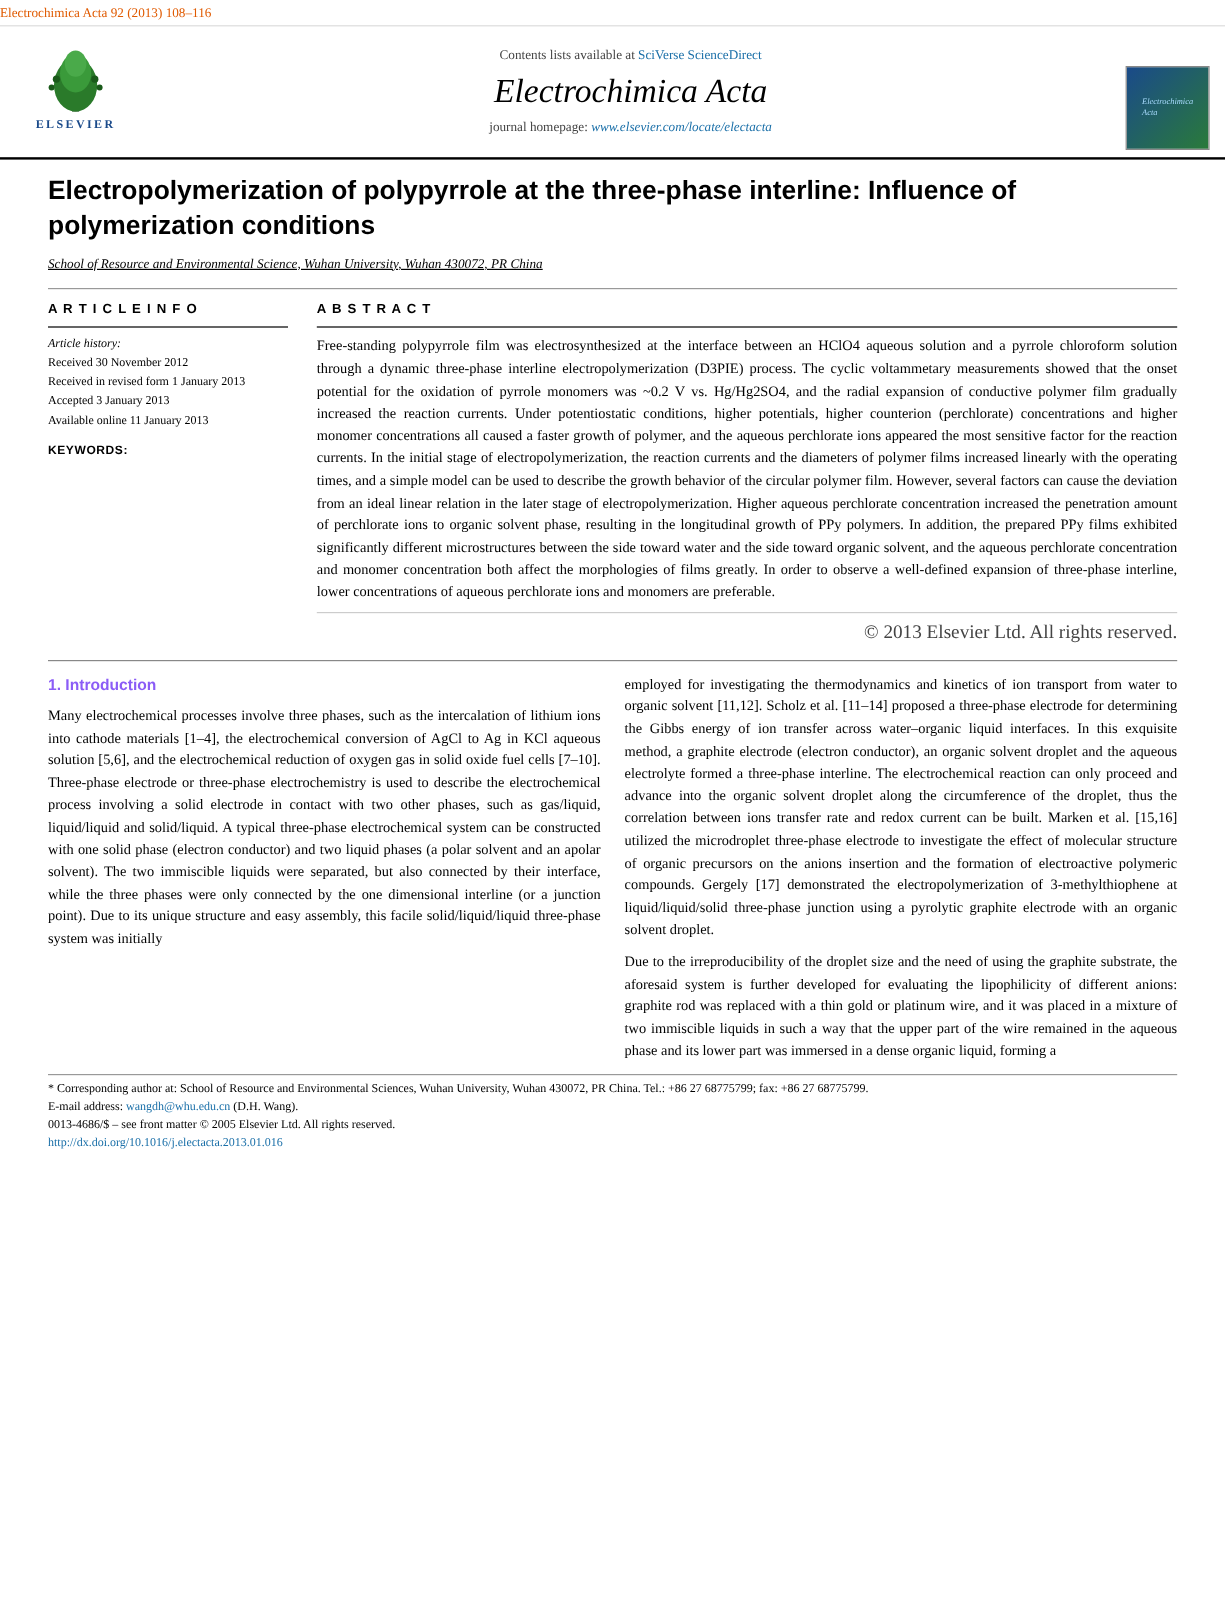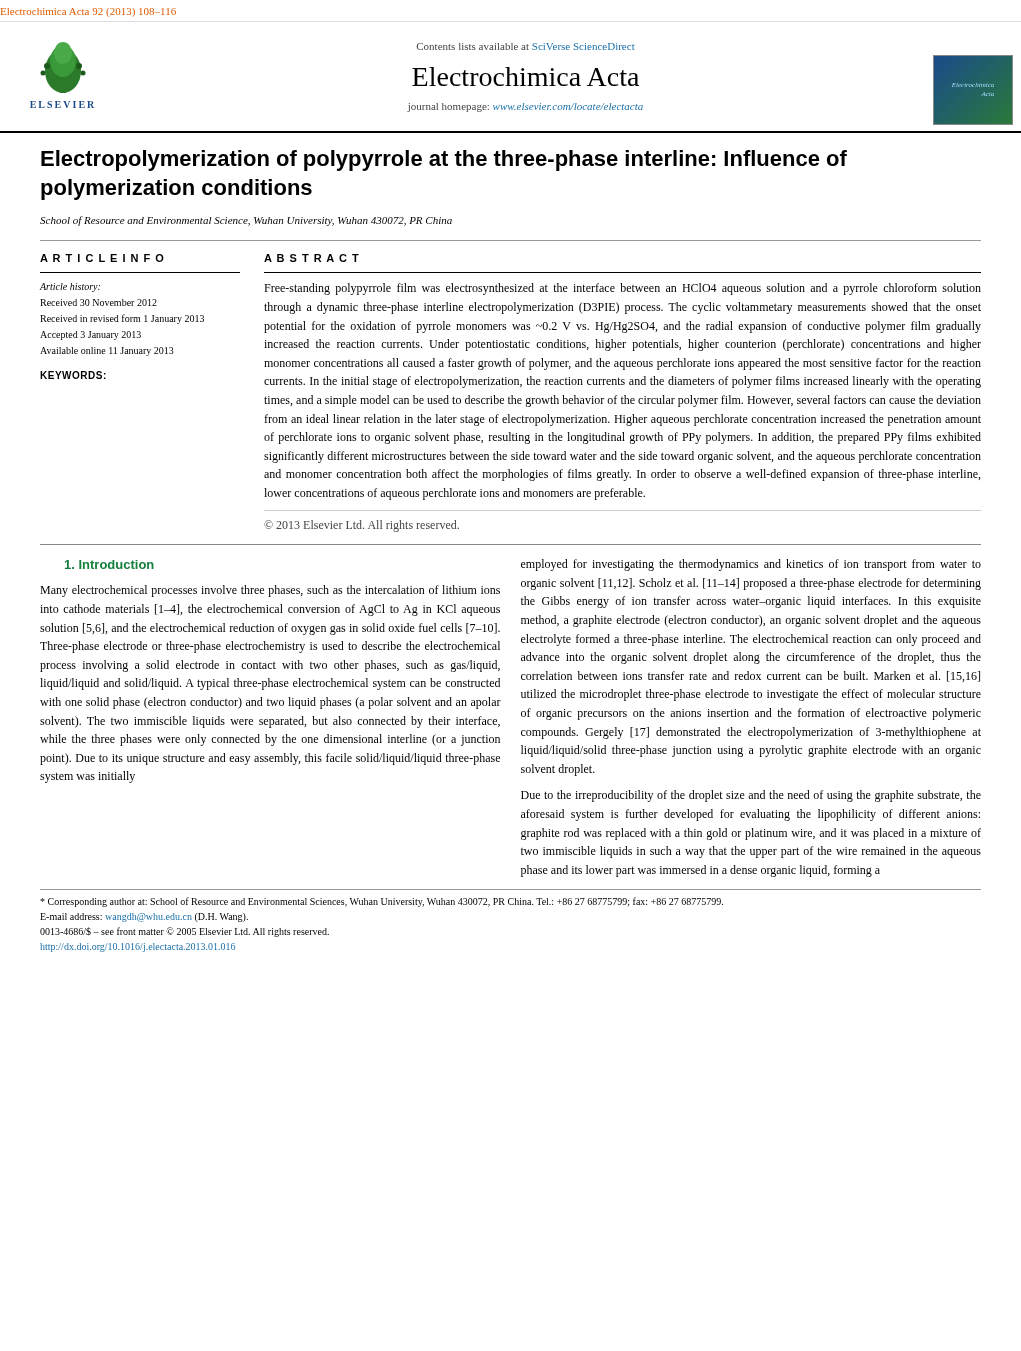--- a/index.html
+++ b/index.html
@@ -61,48 +61,49 @@
       justify-content: center;
       gap: 3px;
     }
     .contents-line {
       font-size: 11px;
       color: #444;
     }
     .contents-line a { color: #1a6fa8; text-decoration: none; }
     .journal-title {
       font-size: 28px;
+      font-style: italic;
       font-family: 'Times New Roman', serif;
       color: #000;
       font-weight: normal;
     }
     .homepage-line {
       font-size: 11px;
       color: #444;
     }
     .homepage-line a { color: #1a6fa8; text-decoration: none; font-style: italic; }
 
     .journal-header-right {
       width: 80px;
       flex-shrink: 0;
       display: flex;
       align-items: center;
       justify-content: center;
     }
     .journal-cover {
-      width: 80px;
+      width: 70px;
       height: 70px;
       background: linear-gradient(135deg, #1a4a8a, #2a7a3a);
       border: 1px solid #888;
       display: flex;
       align-items: center;
       justify-content: center;
       color: #fff;
       font-size: 8px;
-      text-align: right;
+      text-align: left;
       padding: 4px;
       margin-top: 27px;
     }
 
     
     .main-content {
       padding: 12px 40px 12px 40px;
     }
 
     
@@ -119,20 +120,21 @@
       font-size: 13px;
       margin-bottom: 4px;
       color: #000;
     }
 
     .article-affiliation {
       font-size: 11px;
       font-style: italic;
       color: #000;
       margin-bottom: 12px;
+      text-decoration: underline;
     }
 
     
     .divider {
       border: none;
       border-top: 1px solid #999;
       margin: 8px 0;
     }
 
     
@@ -186,22 +188,22 @@
 
     
     .abstract-section {
       font-size: 12px;
       line-height: 1.55;
       text-align: justify;
       color: #000;
     }
 
     .copyright-line {
-      font-size: 12px;
-      text-align: left;
+      font-size: 16px;
+      text-align: right;
       color: #444;
       margin-top: 8px;
       padding-top: 6px;
       border-top: 1px solid #ccc;
     }
 
     
     .body-section {
       border-top: 1px solid #888;
       margin-top: 10px;
@@ -215,22 +217,21 @@
       flex: 1;
       font-size: 12px;
       line-height: 1.55;
       text-align: justify;
     }
     .body-section-title {
       font-size: 13px;
       font-weight: bold;
       font-family: Arial, Helvetica, sans-serif;
       margin-bottom: 6px;
-      color: #15803d;
-      margin-left: 24px;
+      color: #8b5cf6;
     }
 
     
     .footnote-area {
       margin-top: 10px;
       border-top: 1px solid #999;
       padding-top: 4px;
       font-size: 10px;
       line-height: 1.5;
       color: #000;

